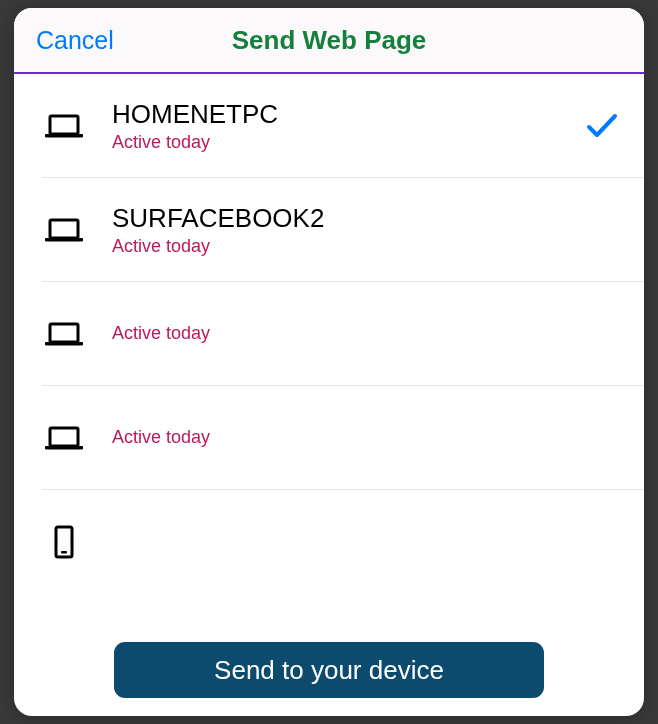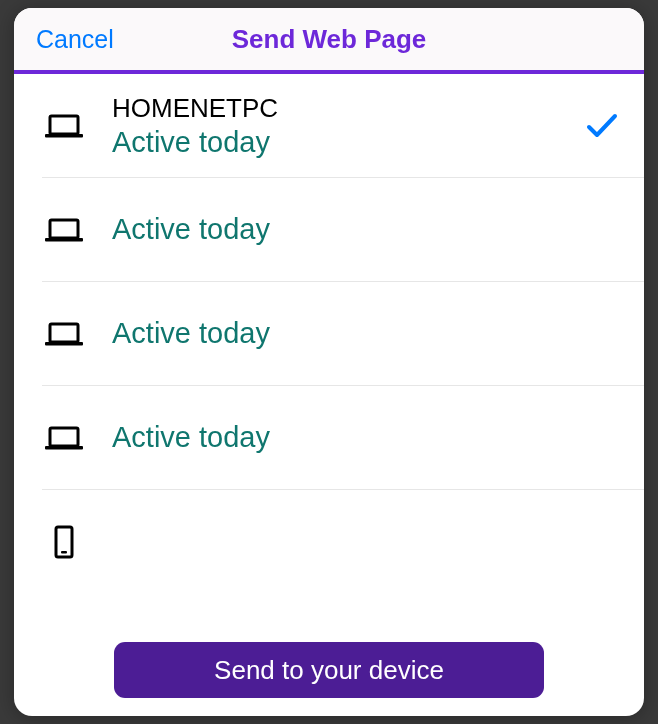--- a/index.html
+++ b/index.html
@@ -27,41 +27,41 @@
       flex-direction: column;
       overflow: hidden;
       box-shadow: 0 2px 20px rgba(0,0,0,0.3);
     }
     .header {
       position: relative;
       height: 66px;
       display: flex;
       align-items: center;
       justify-content: center;
-      border-bottom: 4px solid #6d28d9;
+      border-bottom: 2px solid #6d28d9;
       background: #fbf9fa;
     }
     .cancel-btn {
       position: absolute;
       left: 22px;
       top: 0;
       bottom: 0;
       display: flex;
       align-items: center;
       color: #007aff;
       font-size: 25px;
       font-weight: 400;
       background: none;
       border: none;
       cursor: pointer;
     }
     .title {
       font-size: 26px;
       font-weight: 600;
-      color: #6d28d9;
+      color: #15803d;
     }
     .device-list {
       flex: 1;
       padding-left: 28px;
     }
     .device-row {
       display: flex;
       align-items: center;
       height: 104px;
       border-bottom: 1px solid #e6e6e6;
@@ -89,35 +89,35 @@
       display: flex;
       flex-direction: column;
       gap: 2px;
     }
     .device-name {
       font-size: 26px;
       font-weight: 400;
       color: #000;
     }
     .device-status {
-      font-size: 29px;
-      color: #0f766e;
+      font-size: 18px;
+      color: #be185d;
     }
     .check {
       width: 36px;
       height: 36px;
       flex-shrink: 0;
     }
     .footer {
       padding: 10px 100px 18px 100px;
     }
     .send-btn {
       width: 100%;
       height: 56px;
-      background: #4c1d95;
+      background: #0c4a6e;
       color: #fff;
       font-size: 26px;
       font-weight: 400;
       border: none;
       border-radius: 11px;
       cursor: pointer;
     }
   </style>
 </head>
 <body>
@@ -150,20 +150,21 @@
     </div>
 
     <div class="device-row">
       <span class="device-icon">
         <svg viewBox="0 0 40 40">
             <rect x="6" y="10" width="28" height="18" rx="1.5" fill="none" stroke="#000" stroke-width="3"></rect>
             <rect x="1" y="28" width="38" height="3.5" rx="1" fill="#000"></rect>
           </svg>
       </span>
       <div class="device-info">
+        <span class="device-name">SURFACEBOOK2</span>
         <span class="device-status">Active today</span>
       </div>
     </div>
 
     <div class="device-row">
       <span class="device-icon">
         <svg viewBox="0 0 40 40">
             <rect x="6" y="10" width="28" height="18" rx="1.5" fill="none" stroke="#000" stroke-width="3"></rect>
             <rect x="1" y="28" width="38" height="3.5" rx="1" fill="#000"></rect>
           </svg>

